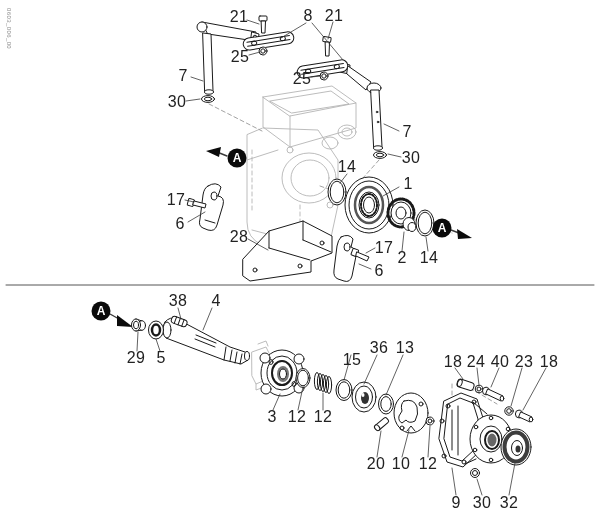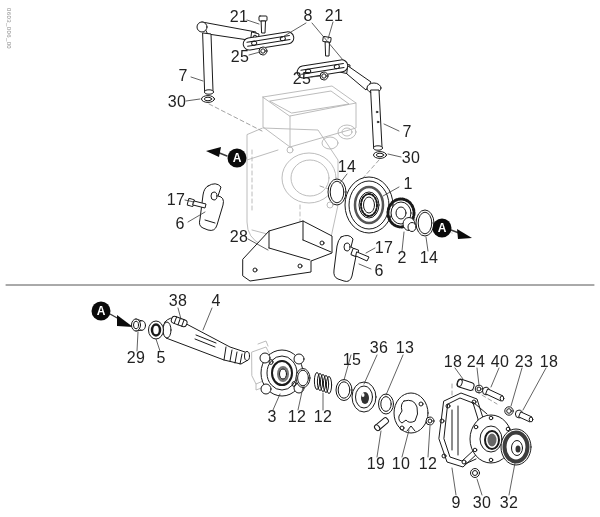--- a/index.html
+++ b/index.html
@@ -415,21 +415,21 @@
   <div class="lbl" style="left:178px;top:301px">38</div>
   <div class="lbl" style="left:216px;top:301px">4</div>
   <div class="lbl" style="left:136px;top:358px">29</div>
   <div class="lbl" style="left:161px;top:358px">5</div>
   <div class="lbl" style="left:272px;top:417px">3</div>
   <div class="lbl" style="left:297px;top:417px">12</div>
   <div class="lbl" style="left:323px;top:417px">12</div>
   <div class="lbl" style="left:352px;top:360px">15</div>
   <div class="lbl" style="left:379px;top:348px">36</div>
   <div class="lbl" style="left:405px;top:348px">13</div>
-  <div class="lbl" style="left:376px;top:464px">19</div>
+  <div class="lbl" style="left:376px;top:464px">20</div>
   <div class="lbl" style="left:401px;top:464px">10</div>
   <div class="lbl" style="left:428px;top:464px">12</div>
   <div class="lbl" style="left:453px;top:362px">18</div>
   <div class="lbl" style="left:476px;top:362px">24</div>
   <div class="lbl" style="left:500px;top:362px">40</div>
   <div class="lbl" style="left:524px;top:362px">23</div>
   <div class="lbl" style="left:549px;top:362px">18</div>
   <div class="lbl" style="left:456px;top:503px">9</div>
   <div class="lbl" style="left:482px;top:503px">30</div>
   <div class="lbl" style="left:509px;top:503px">32</div>

